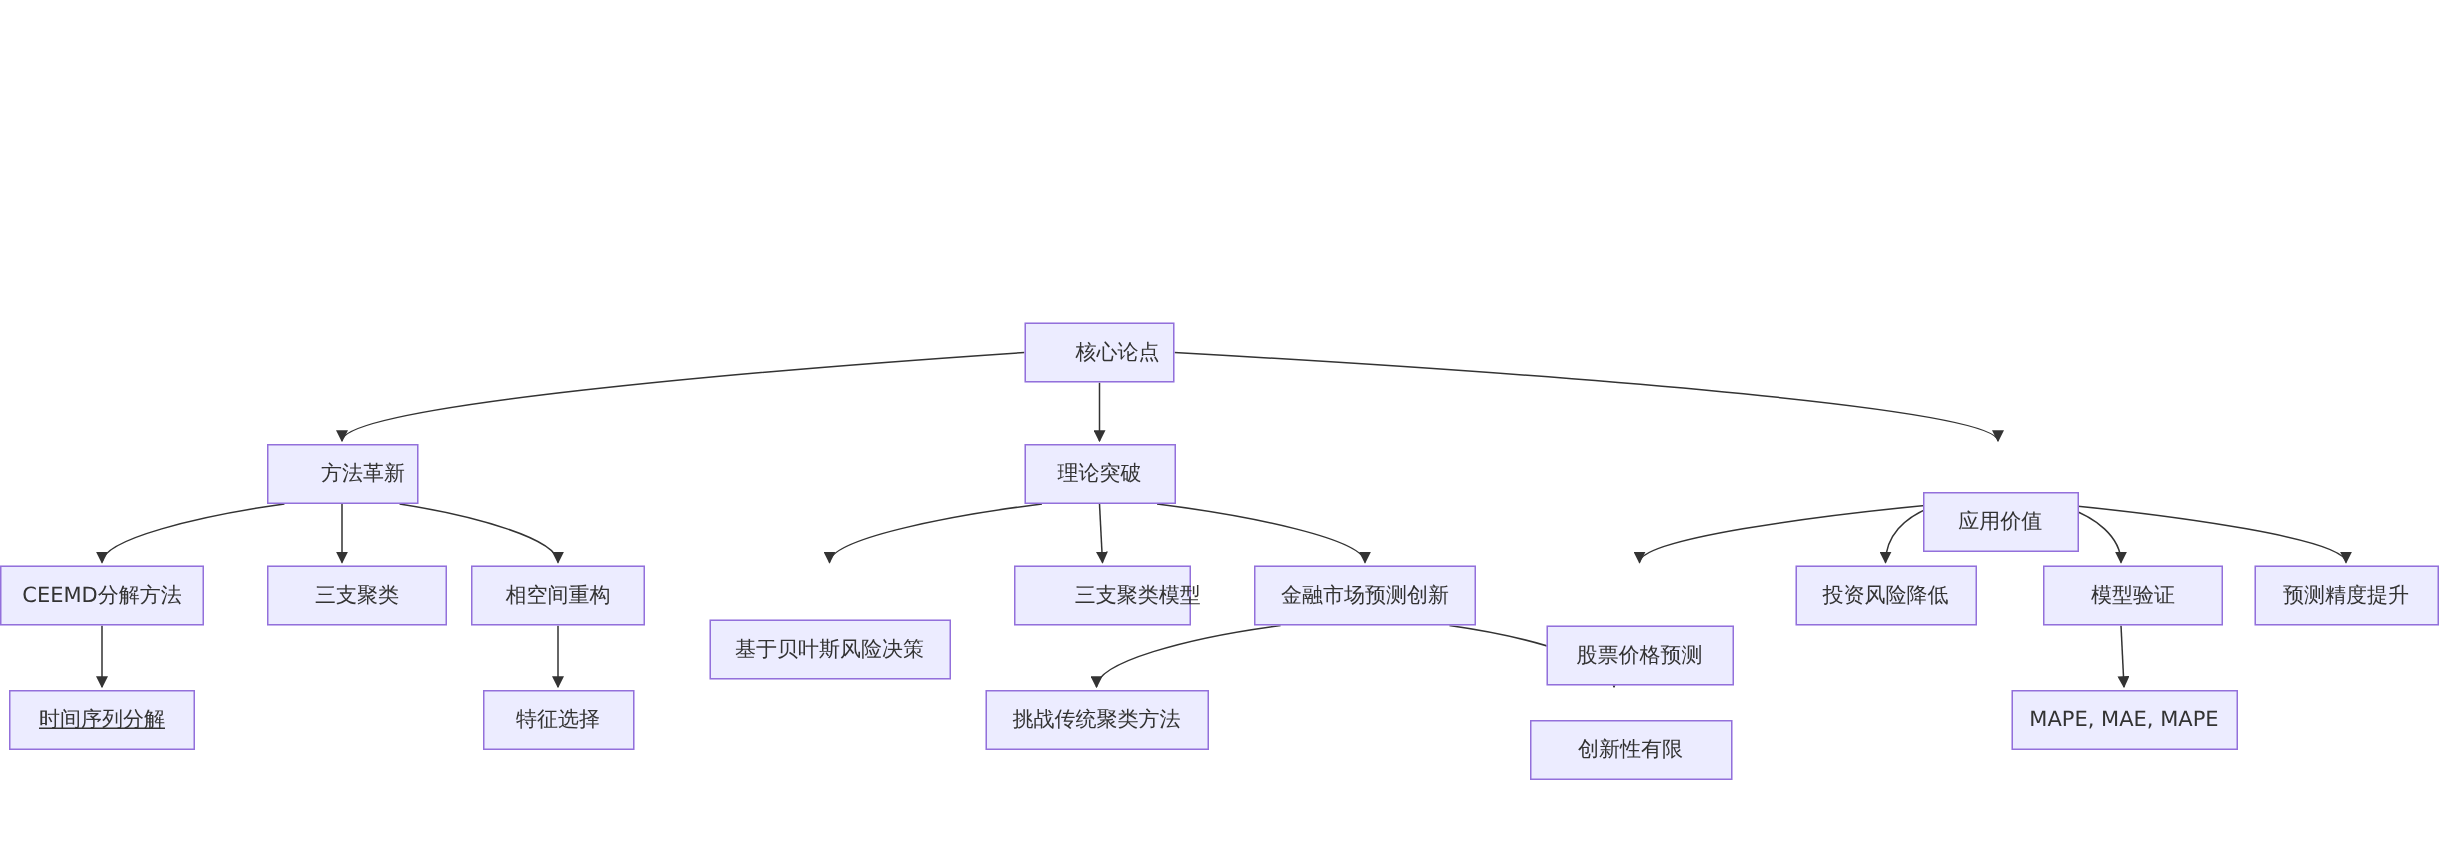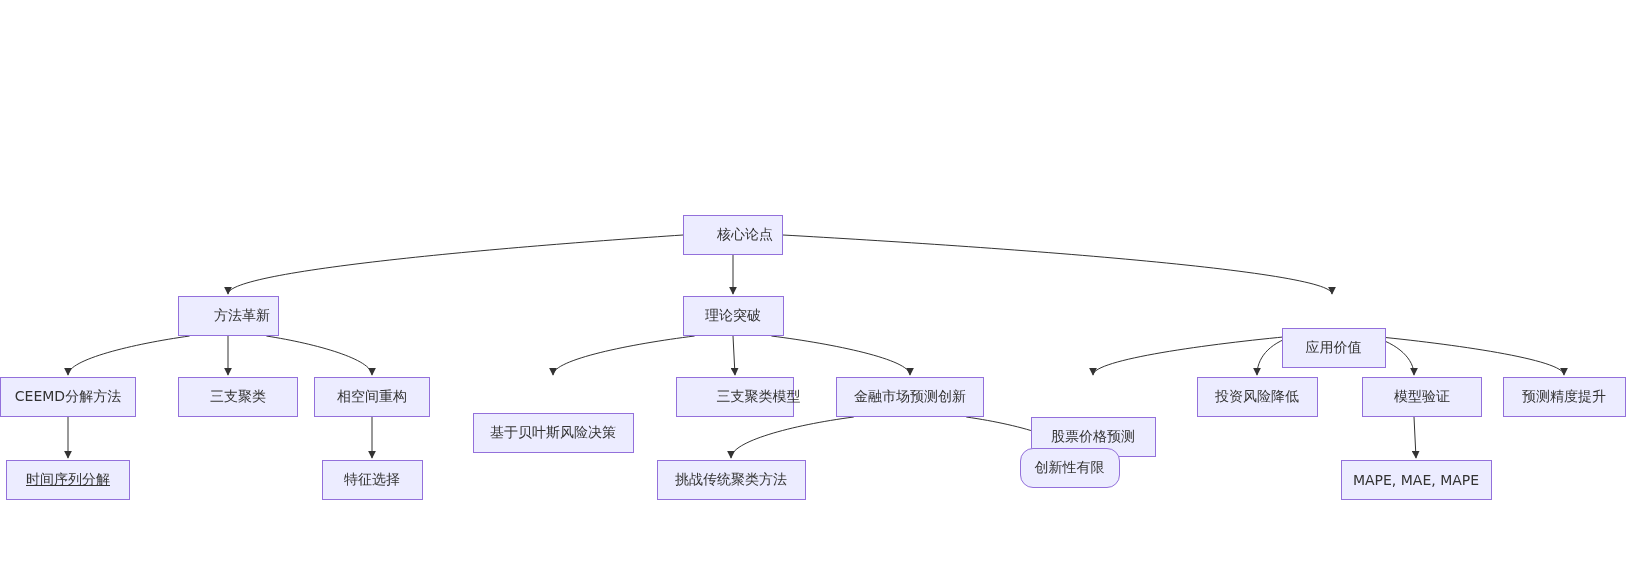--- a/index.html
+++ b/index.html
@@ -91,16 +91,16 @@
       <div class="node" style="left: 472.5px; top: 377px; width: 161px; margin-top: 36px;">基于贝叶斯风险决策</div>
       <div class="node" style="left: 676px; top: 377px; width: 118px; padding-left: 47px;">三支聚类模型</div>
       <div class="node" style="left: 836px; top: 377px; width: 148px;">金融市场预测创新</div>
       <div class="node" style="left: 1030.5px; top: 377px; width: 125px; margin-top: 40px;">股票价格预测</div>
       <div class="node" style="left: 1196.5px; top: 377px; width: 121px; text-align: center;">投资风险降低</div>
       <div class="node" style="left: 1362px; top: 377px; width: 120px;">模型验证</div>
       <div class="node" style="left: 1502.5px; top: 377px; width: 123px;">预测精度提升</div>
       <div class="node" style="left: 6px; top: 460px; width: 124px; text-decoration: underline;">时间序列分解</div>
       <div class="node" style="left: 321.5px; top: 460px; width: 101px;">特征选择</div>
       <div class="node" style="left: 656.5px; top: 460px; width: 149px;">挑战传统聚类方法</div>
-      <div class="node" style="left: 1019.5px; top: 448px; width: 100px; border-radius: 13px;">创新性有限</div>
+      <div class="node" style="left: 1019.5px; top: 480px; width: 135px;">创新性有限</div>
       <div class="node" style="left: 1340.5px; top: 460px; width: 151px;">MAPE, MAE, MAPE</div>
     </div>
 </div>
 
 </body></html>

